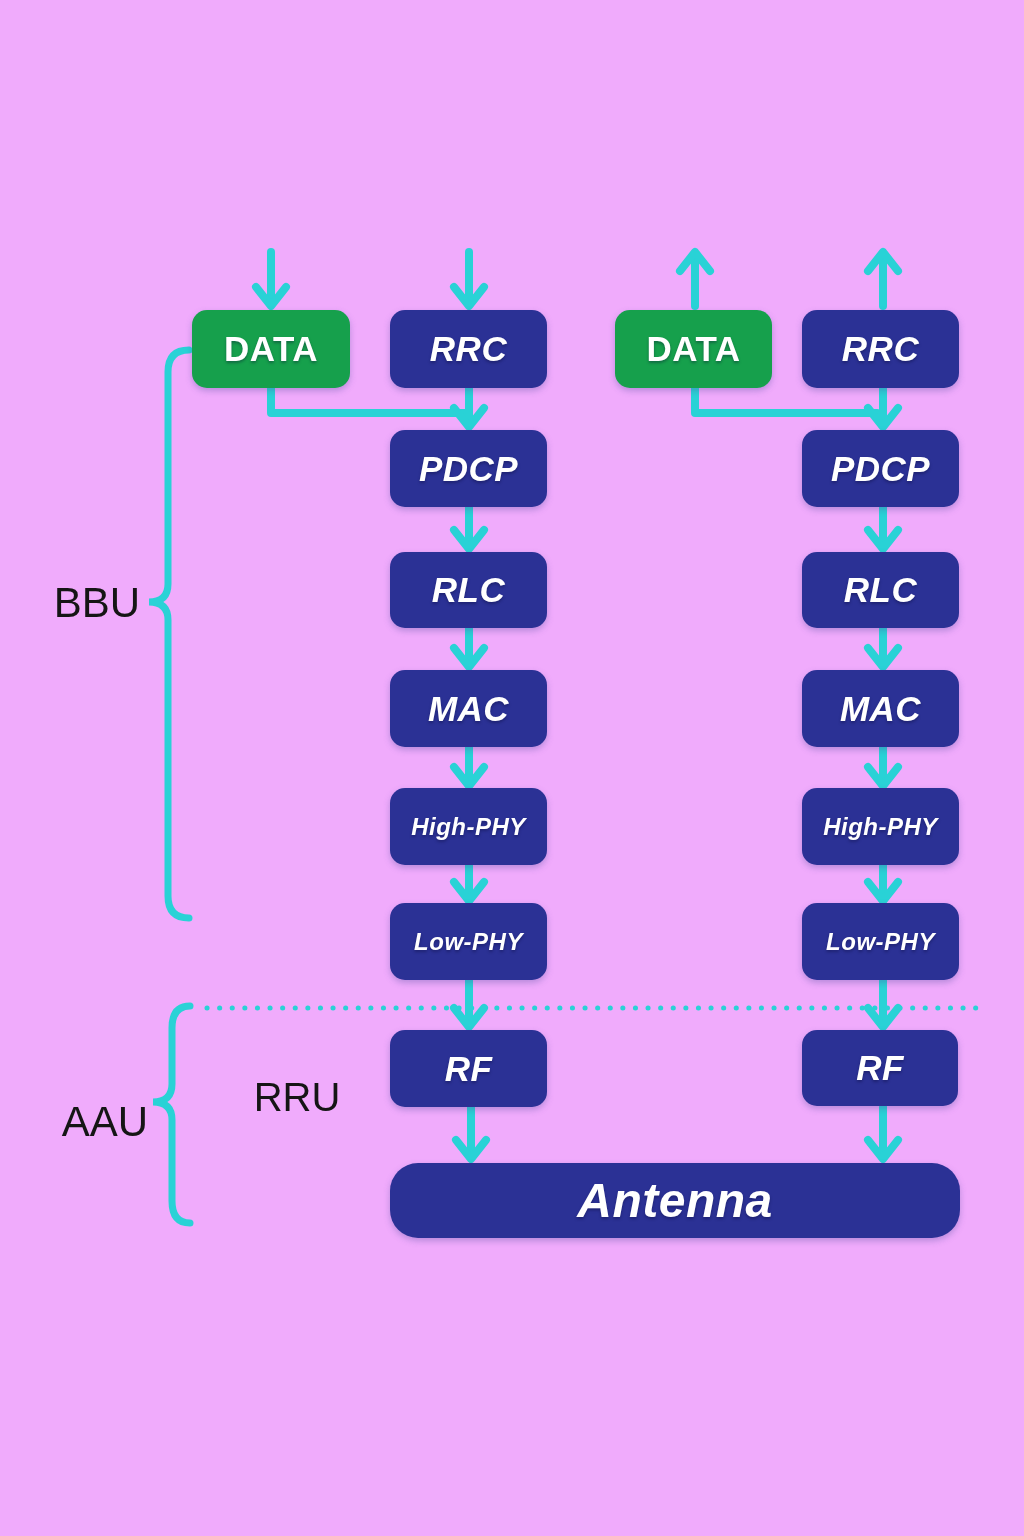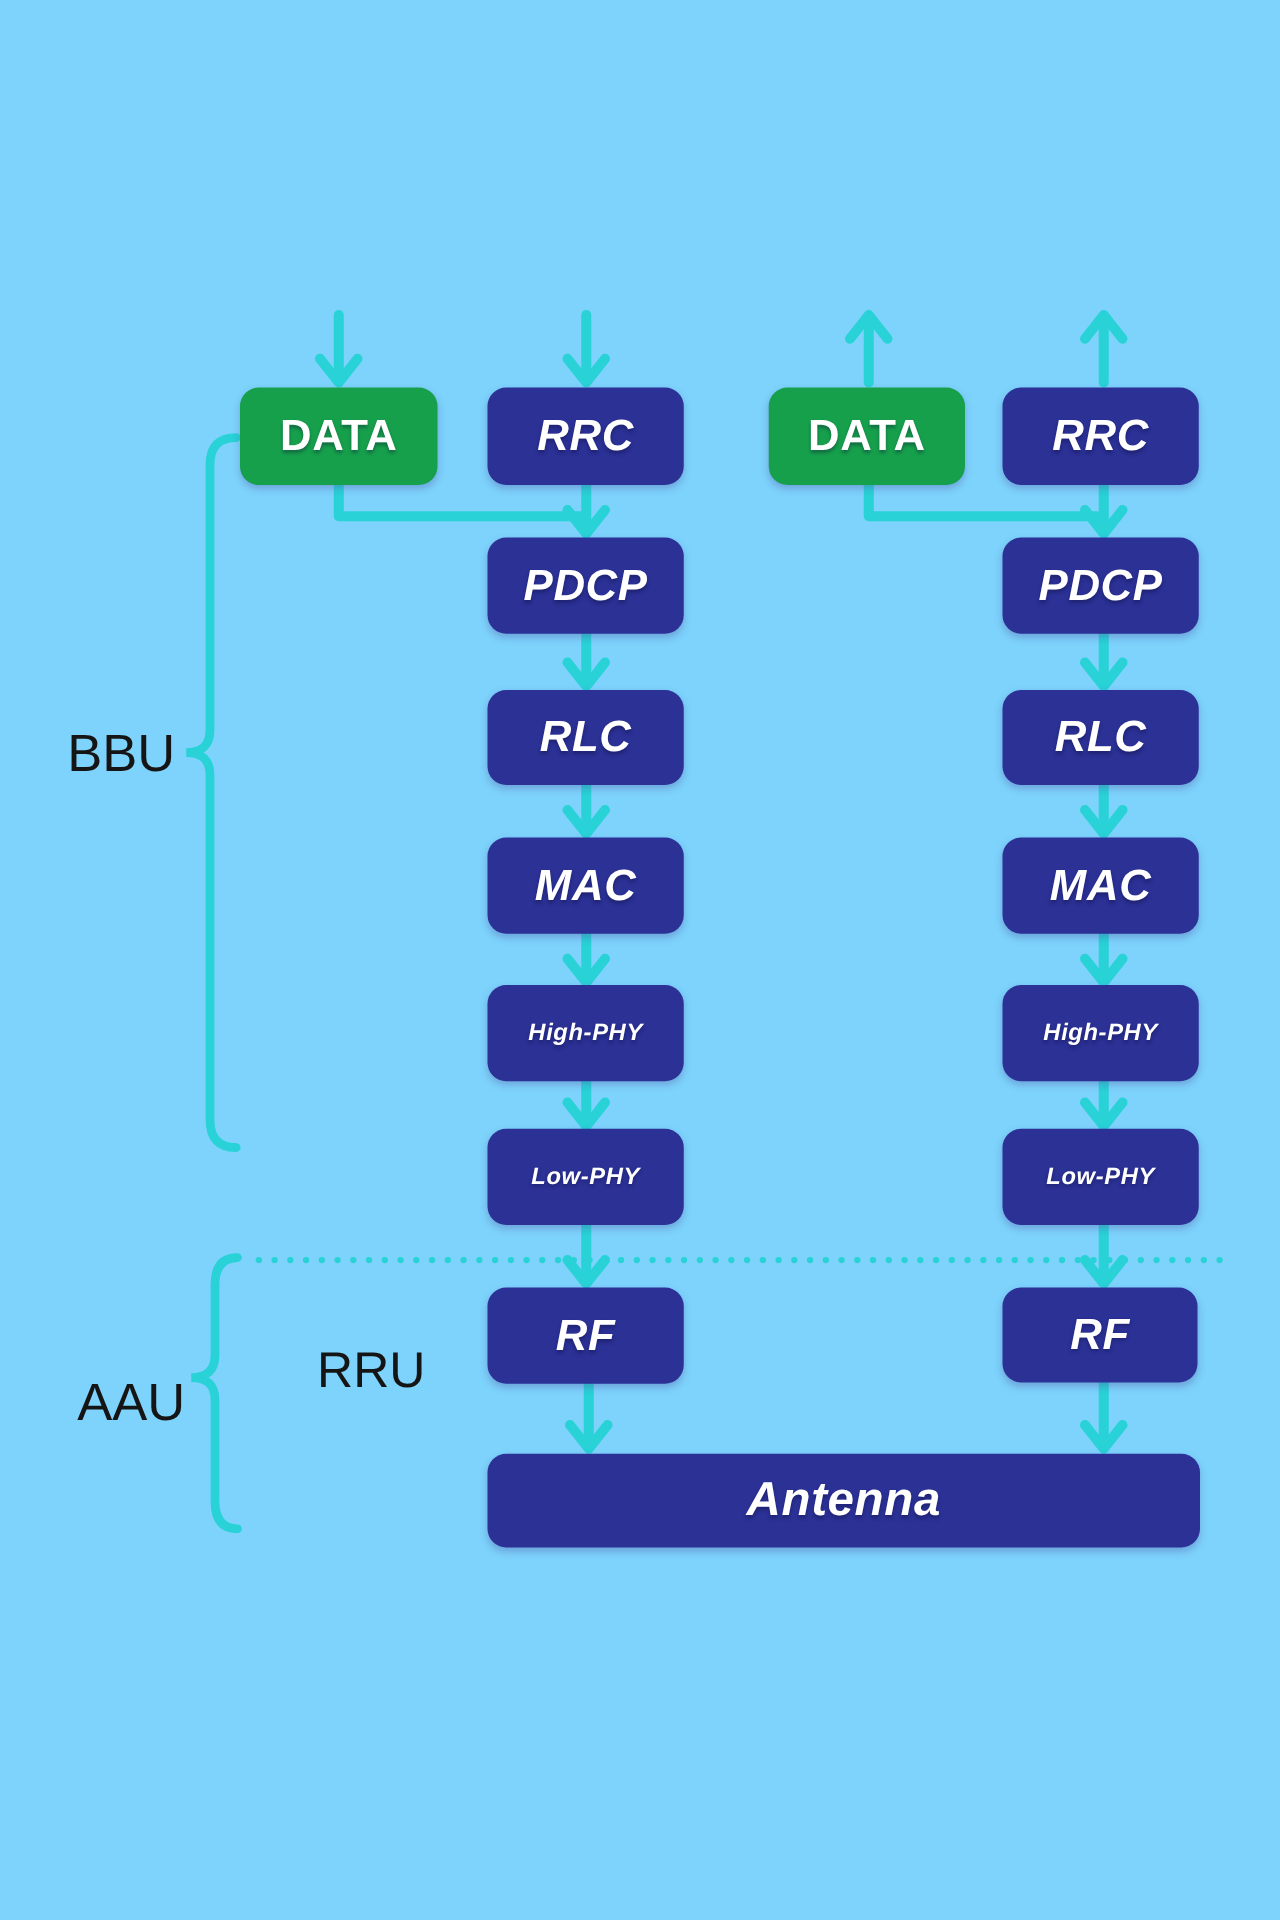--- a/index.html
+++ b/index.html
@@ -1,38 +1,38 @@
 <!DOCTYPE html>
 <html><head>
 <meta charset="utf-8">
 <style>
   html,body{margin:0;padding:0;background:#ffffff;}
   #canvas{
     position:relative;
     width:1024px;height:1536px;
-    background:#7dd3fc;
+    background:#f0abfc;
     font-family:"Liberation Sans", sans-serif;
     overflow:hidden;
   }
   #overlay{position:absolute;left:0;top:0;width:1024px;height:1536px;}
   .box{
     position:absolute;
     border-radius:15px;
     display:flex;align-items:center;justify-content:center;
     color:#ffffff;
     font-weight:bold;
     letter-spacing:.5px;
     box-shadow:0 3px 6px rgba(80,80,160,.35);
     text-shadow:0 2px 3px rgba(10,10,50,.35);
   }
   .blue{background:#2b3195;font-style:italic;}
   .green{background:#16a04c;}
   .fs-main{font-size:35px;}
-  .fs-phy{font-size:19px;}
-  .fs-ant{font-size:38px;letter-spacing:.5px;}
+  .fs-phy{font-size:24px;}
+  .fs-ant{font-size:48px;letter-spacing:.5px;border-radius:28px;}
   .side-label{
     position:absolute;
     transform:translate(-50%,-50%);
     color:#151515;
     font-weight:normal;
     white-space:nowrap;
   }
   .fs-black{font-size:42px;}
   .fs-rru{font-size:40px;margin-top:34px;}
   .red-label{

